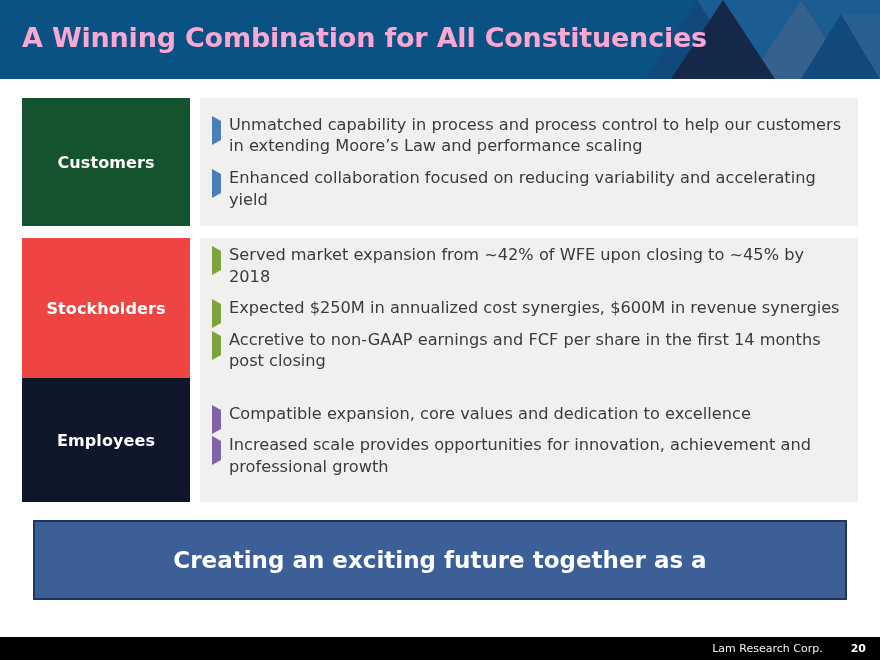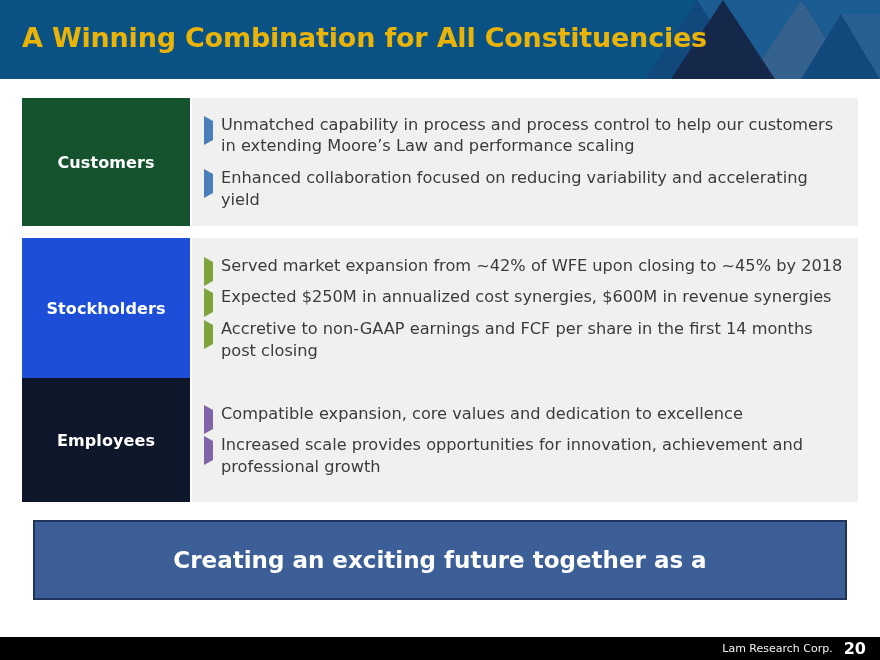--- a/index.html
+++ b/index.html
@@ -32,21 +32,21 @@
     width: 235px;
     height: 79px;
     overflow: hidden;
   }
   .slide-title {
     position: absolute;
     left: 22px;
     top: 22px;
     font-size: 27px;
     font-weight: bold;
-    color: #eab308;
+    color: #f9a8d4;
     letter-spacing: -0.2px;
     white-space: nowrap;
   }
 
   
   .rows {
     position: absolute;
     left: 0;
     top: 79px;
     width: 880px;
@@ -65,21 +65,21 @@
     align-items: center;
     justify-content: center;
     color: #ffffff;
     font-size: 16px;
     font-weight: bold;
     letter-spacing: 0.1px;
   }
   .row-body {
     flex: 1 1 auto;
     background: #f0f0ef;
-    margin-left: 2px;
+    margin-left: 10px;
     padding: 9px 14px 9px 12px;
     box-sizing: border-box;
     display: flex;
     flex-direction: column;
     justify-content: center;
   }
   .bullet {
     display: flex;
     align-items: flex-start;
     font-size: 16.2px;
@@ -138,25 +138,25 @@
     background: #000000;
     display: flex;
     align-items: center;
     justify-content: flex-end;
     padding-right: 14px;
     box-sizing: border-box;
   }
   .footer-company {
     color: #f2f2f2;
     font-size: 11px;
-    margin-right: 11px;
+    margin-right: 28px;
   }
   .footer-page {
     color: #ffffff;
-    font-size: 16px;
+    font-size: 11px;
     font-weight: bold;
   }
 </style>
 </head>
 <body>
 
 <div class="header" style="background: rgb(10, 82, 132);">
   <div class="header-deco">
     <svg width="235" height="79" viewBox="0 0 235 79" xmlns="http://www.w3.org/2000/svg">
       <polygon points="0,79 52,0 104,79" fill="#12497c"></polygon>
@@ -187,21 +187,21 @@
       <div class="bullet">
         <span class="bullet-marker">
           <span class="tri" id="m-0-1" style="color: rgb(74, 126, 187);"></span>
         </span>
         <span class="bullet-text">Enhanced collaboration focused on reducing variability and accelerating yield</span>
       </div>
     </div>
   </div>
 
   <div class="row" id="row-1" style="top:159px; height:140px;">
-    <div class="row-label" id="row-1-label" style="background: #1d4ed8;">
+    <div class="row-label" id="row-1-label" style="background: #ef4444;">
       <span>Stockholders</span>
     </div>
     <div class="row-body">
       <div class="bullet">
         <span class="bullet-marker">
           <span class="tri" id="m-1-0" style="color: rgb(127, 163, 60);"></span>
         </span>
         <span class="bullet-text">Served market expansion from ~42% of WFE upon closing to ~45% by 2018</span>
       </div>
       <div class="bullet">

